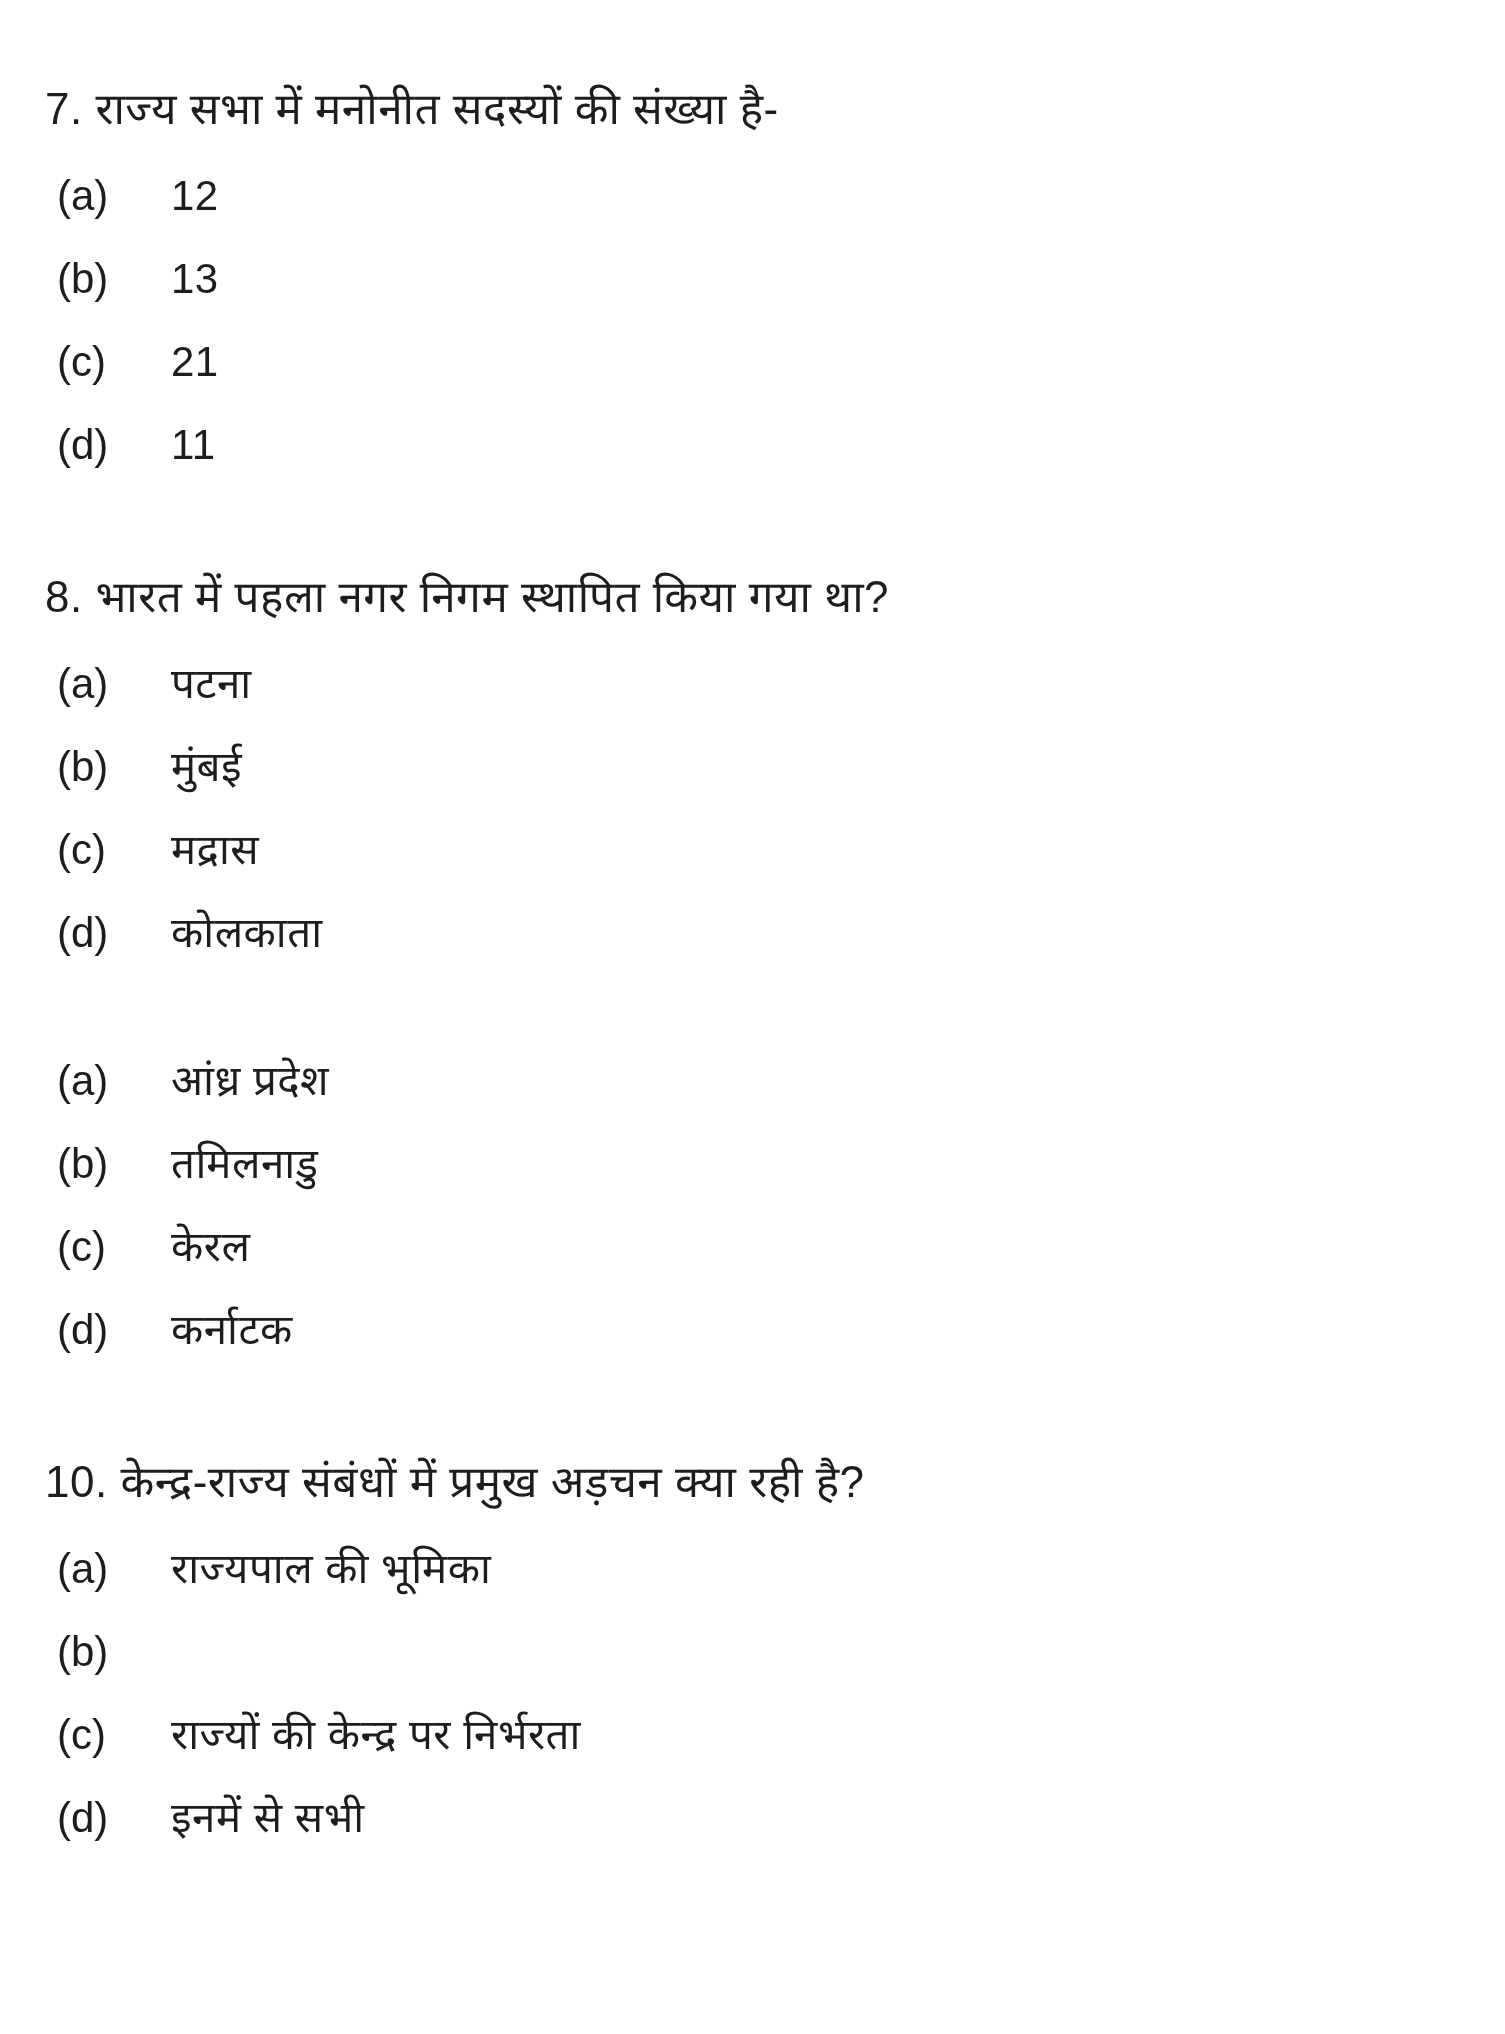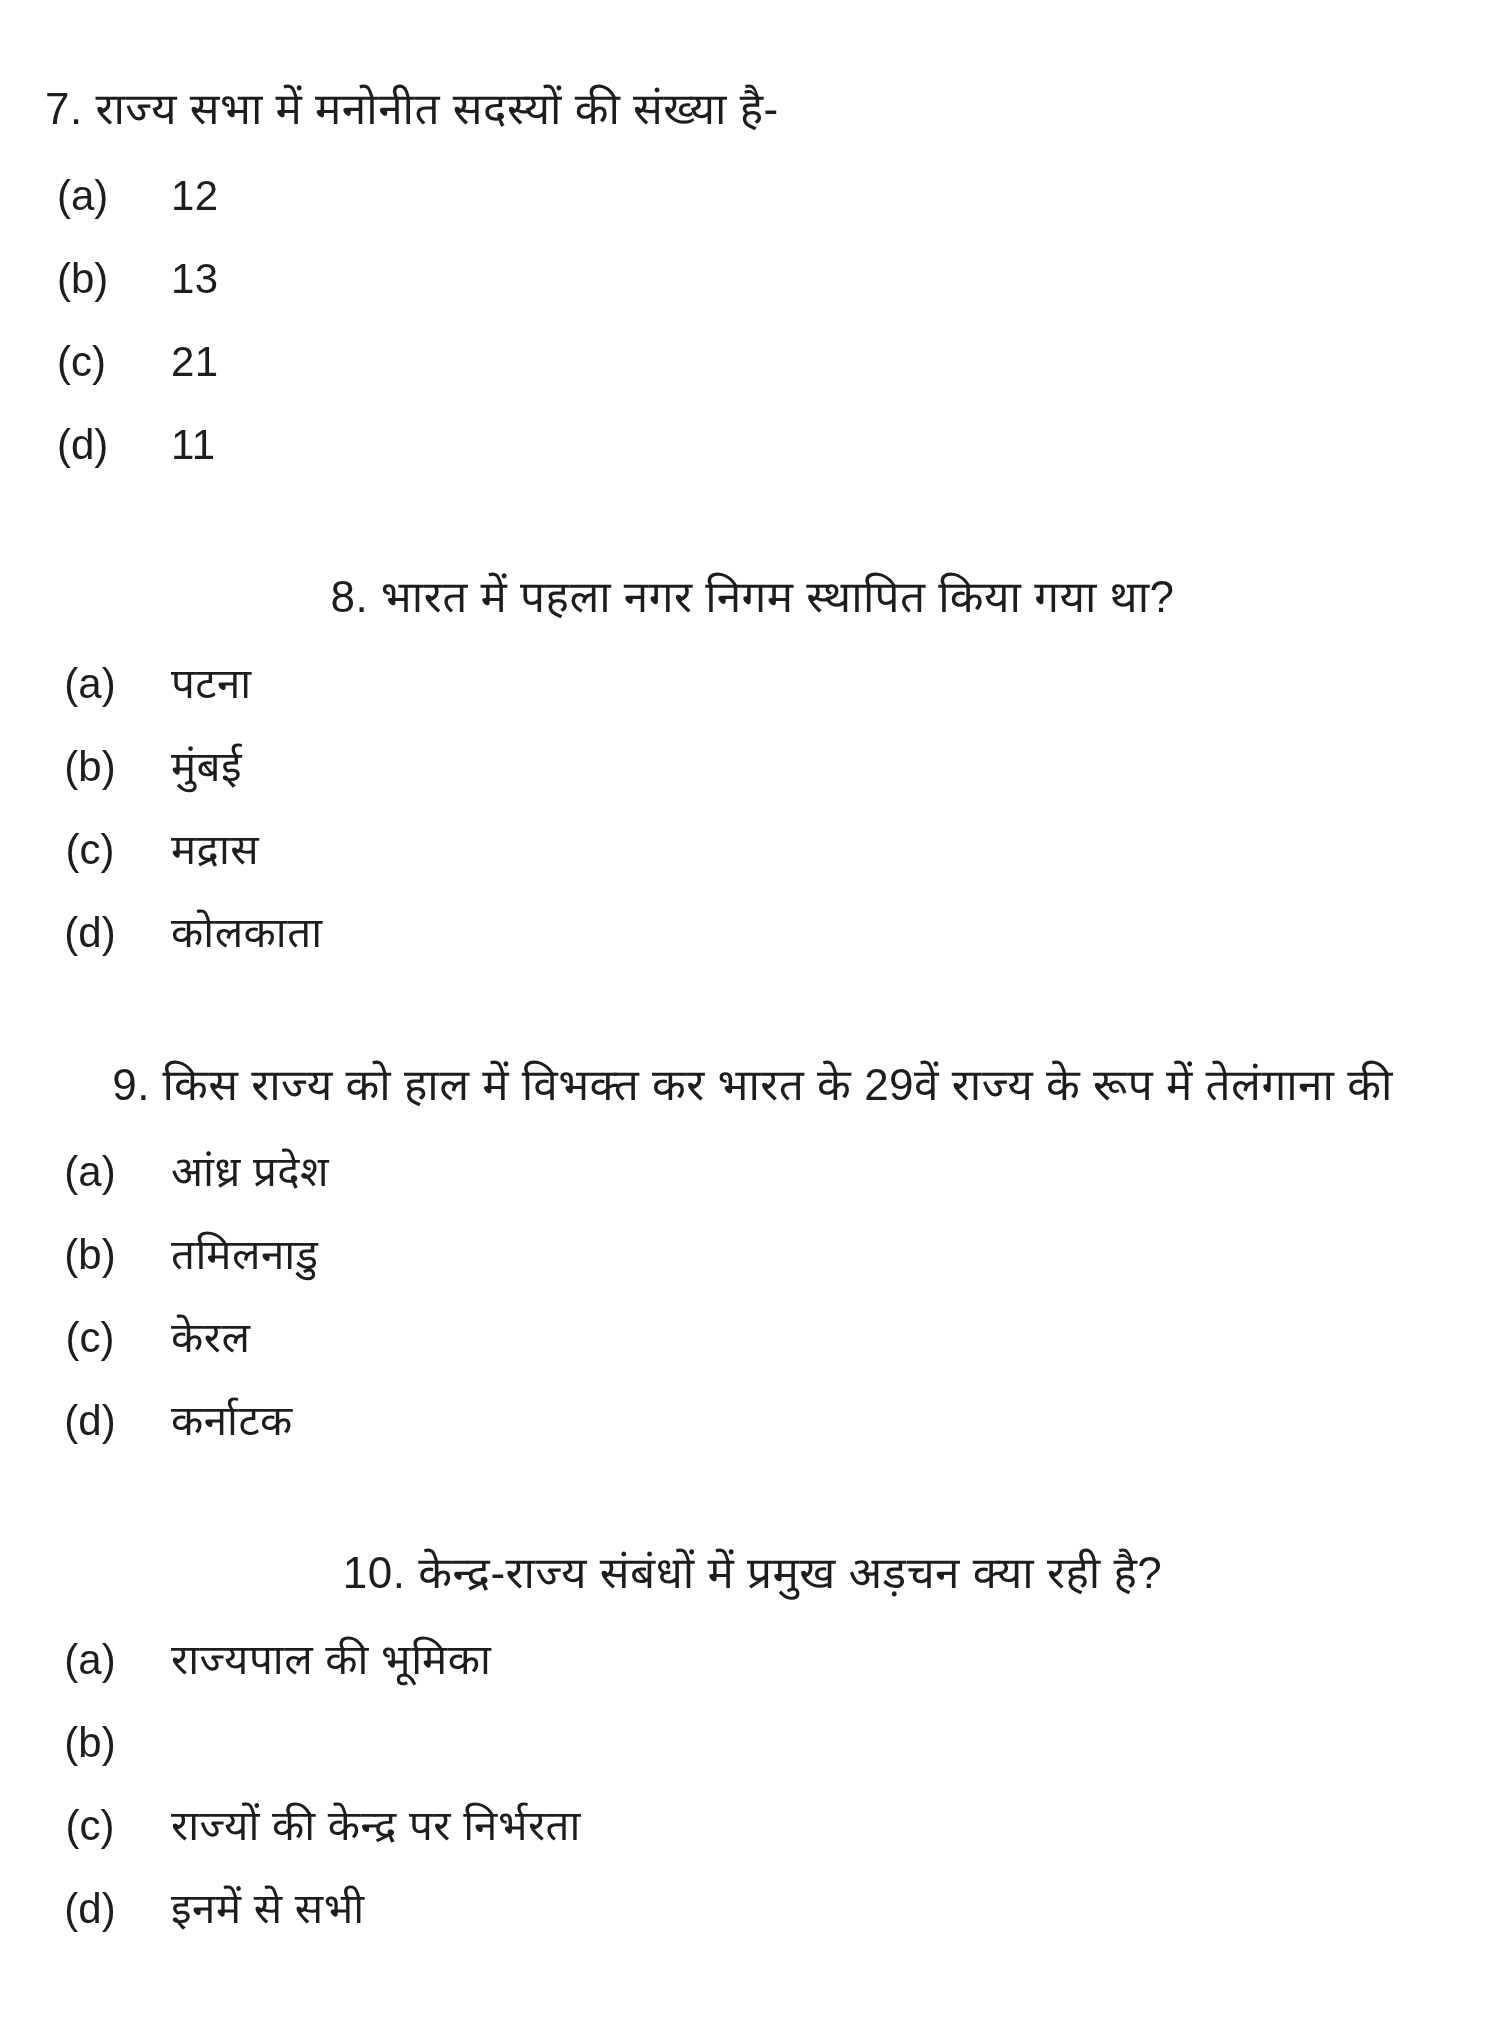--- a/index.html
+++ b/index.html
@@ -14,21 +14,20 @@
     color: #1d1d1d;
     font-family: "Liberation Sans", "DejaVu Sans", sans-serif;
     padding: 75px 45px 0 45px;
     overflow: hidden;
   }
   .question {
     
   }
   .question + .question {
     margin-top: 88px;
-    text-align: center;
   }
   .q-line {
     font-size: 44px;
     line-height: 68px;
     white-space: nowrap;
     letter-spacing: 0.5px;
   }
   .option {
     display: flex;
     align-items: baseline;
@@ -84,21 +83,20 @@
     <span class="letter">(c)</span>
     <span class="opt-text">मद्रास</span>
   </div>
   <div class="option">
     <span class="letter">(d)</span>
     <span class="opt-text">कोलकाता</span>
   </div>
 </div>
 
 <div class="question">
-  <div class="q-line">9. किस राज्य को हाल में विभक्त कर भारत के 29वें राज्य के रूप में तेलंगाना की</div>
   <div class="option">
     <span class="letter">(a)</span>
     <span class="opt-text">आंध्र प्रदेश</span>
   </div>
   <div class="option">
     <span class="letter">(b)</span>
     <span class="opt-text">तमिलनाडु</span>
   </div>
   <div class="option">
     <span class="letter">(c)</span>

